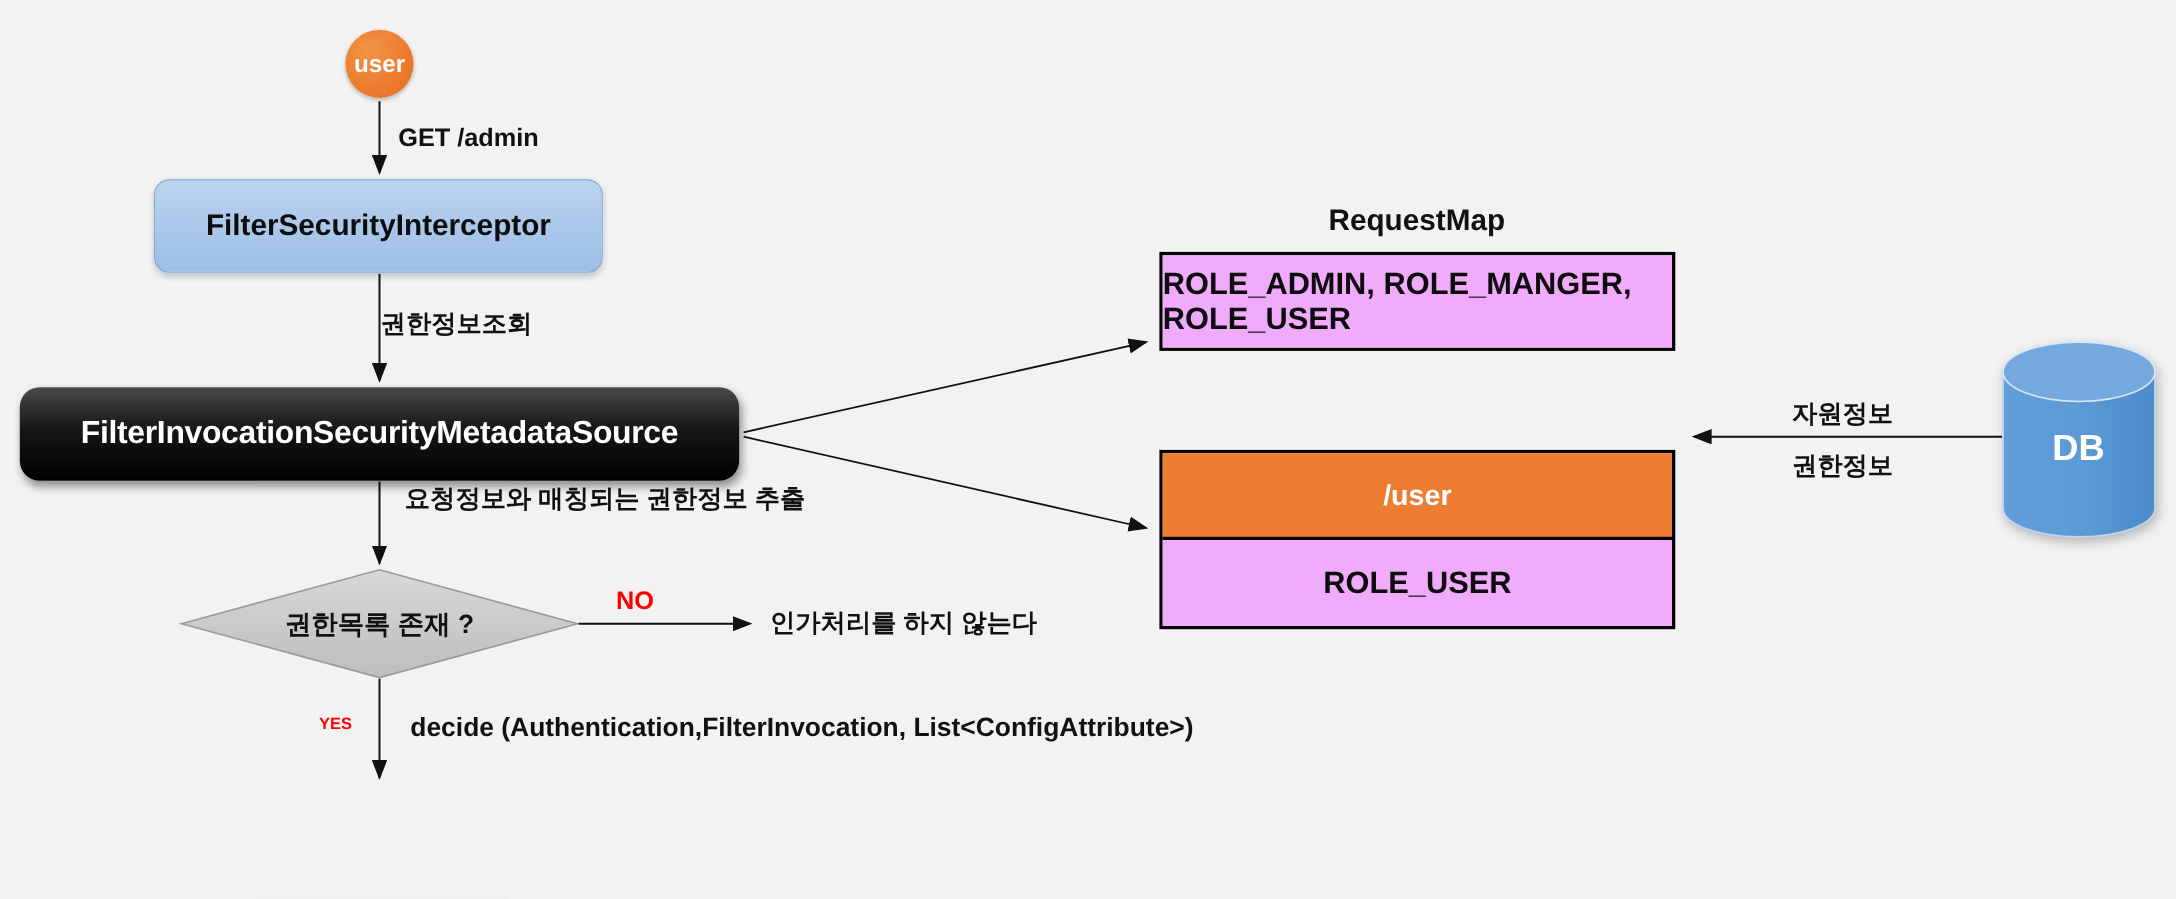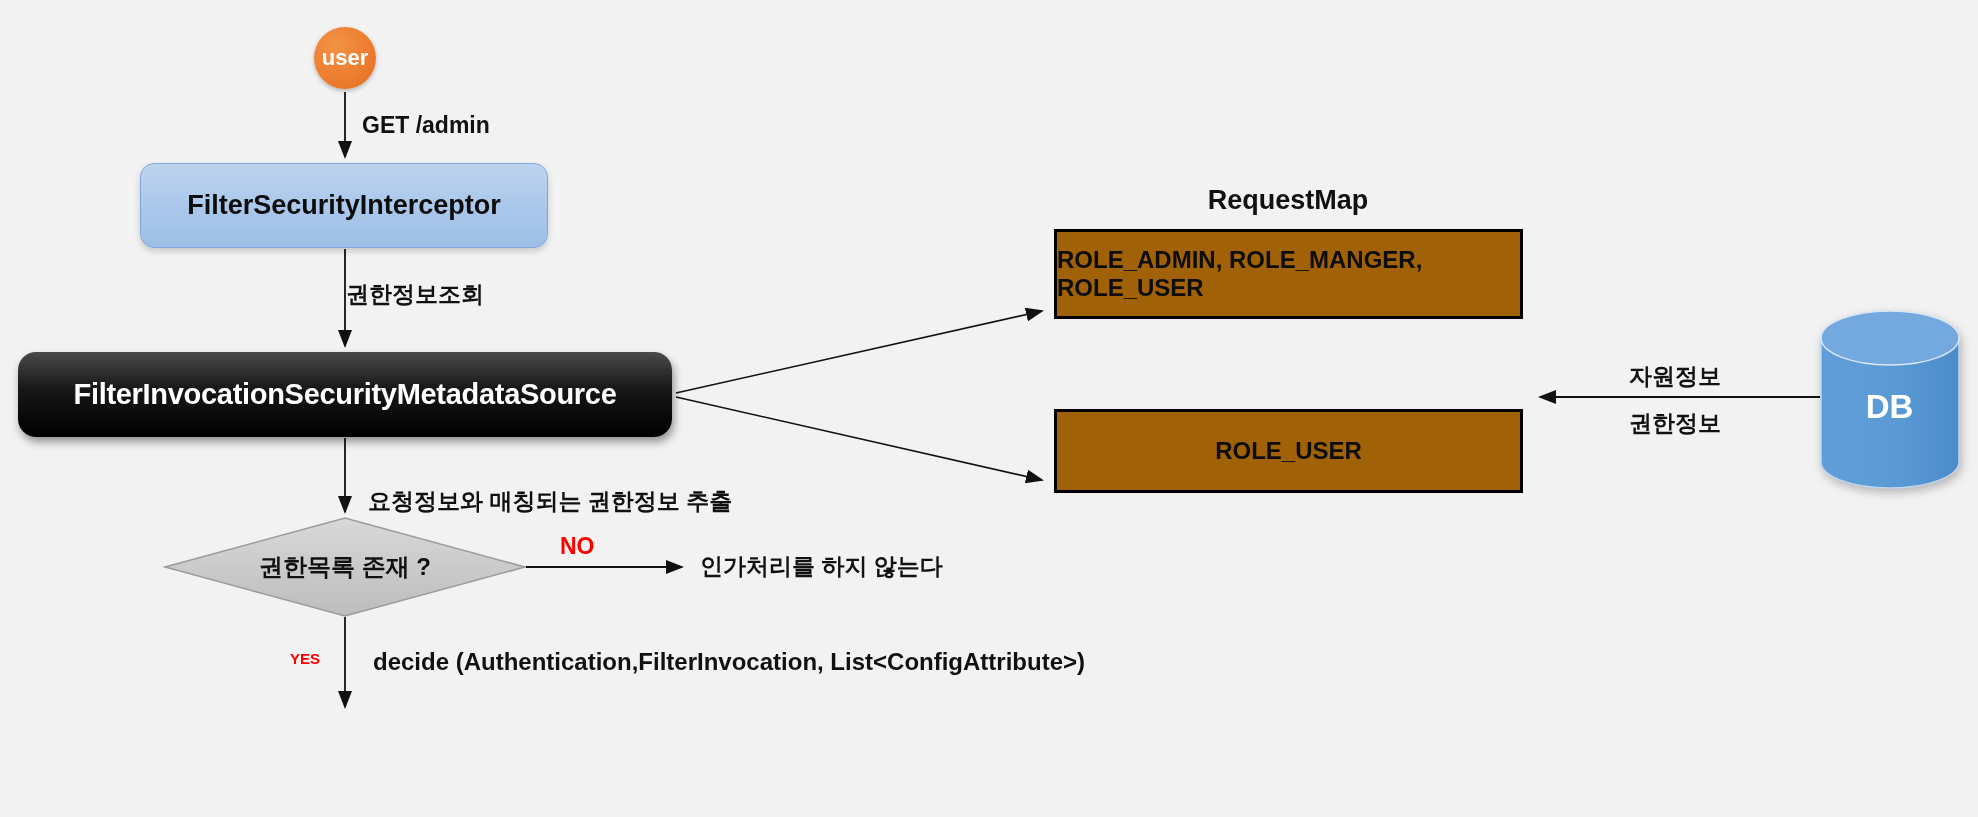--- a/index.html
+++ b/index.html
@@ -76,23 +76,23 @@
   .rm-table.t1{top:229px;}
   .rm-table.t2{top:409px;}
   .rm-header{
     background:#ED7D31;
     border-bottom:3px solid #000;
     height:76px;
     display:flex;align-items:center;justify-content:center;
     color:#fff;font-weight:700;font-size:26px;
   }
   .rm-cell{
-    height:84px;background:#a16207;
+    height:84px;background:#f0abfc;
     display:flex;align-items:center;justify-content:center;
-    color:#0d0d0d;font-weight:700;font-size:24px;
+    color:#0d0d0d;font-weight:700;font-size:28px;
   }
   .rm-table.t2 .rm-cell{height:78px;}
   .db-wrap{position:absolute;left:1820px;top:304px;width:140px;height:192px;}
   .db-label{
     position:absolute;left:0;top:84px;width:139px;
     text-align:center;color:#fff;font-weight:700;font-size:33px;
   }
   svg.overlay{position:absolute;left:0;top:0;pointer-events:none;}
 </style>
 </head>
@@ -140,35 +140,36 @@
 
   <div class="node box-black">
     <span>FilterInvocationSecurityMetadataSource</span>
   </div>
 
   <div class="diamond-label">권한목록 존재 ?</div>
 
 
   <div class="lbl" style="left:362px;top:112px;">GET /admin</div>
   <div class="lbl" style="left:346px;top:281px;">권한정보조회</div>
-  <div class="lbl" style="left:368px;top:488px;text-align:center;">요청정보와 매칭되는 권한정보 추출</div>
+  <div class="lbl" style="left:368px;top:440px;text-align:center;">요청정보와 매칭되는 권한정보 추출</div>
   <div class="lbl red" style="left:560px;top:533px;">NO</div>
   <div class="lbl" style="left:700px;top:553px;">인가처리를 하지 않는다</div>
   <div class="lbl red" style="left:290px;top:650px;font-size:15px;">YES</div>
   <div class="lbl" style="left:373px;top:648px;font-size:24px;">decide (Authentication,FilterInvocation, List&lt;ConfigAttribute&gt;)</div>
   <div class="lbl center" style="left:1675px;top:363px;">자원정보</div>
   <div class="lbl center" style="left:1675px;top:410px;">권한정보</div>
 
   <div class="rm-title">RequestMap</div>
 
   <div class="rm-table t1">
     <div class="rm-cell">ROLE_ADMIN, ROLE_MANGER, ROLE_USER</div>
   </div>
 
   <div class="rm-table t2">
+    <div class="rm-header">/user</div>
     <div class="rm-cell">ROLE_USER</div>
   </div>
 
   <div class="db-wrap">
     <svg width="140" height="192" viewBox="0 0 140 192" style="filter:drop-shadow(2px 4px 5px rgba(0,0,0,.25));">
       <defs>
         <linearGradient id="gradDbBody" x1="0" y1="0" x2="1" y2="0">
           <stop offset="0" stop-color="#619ED9"></stop>
           <stop offset="0.5" stop-color="#5B9BD5"></stop>
           <stop offset="1" stop-color="#4C8BCB"></stop>

